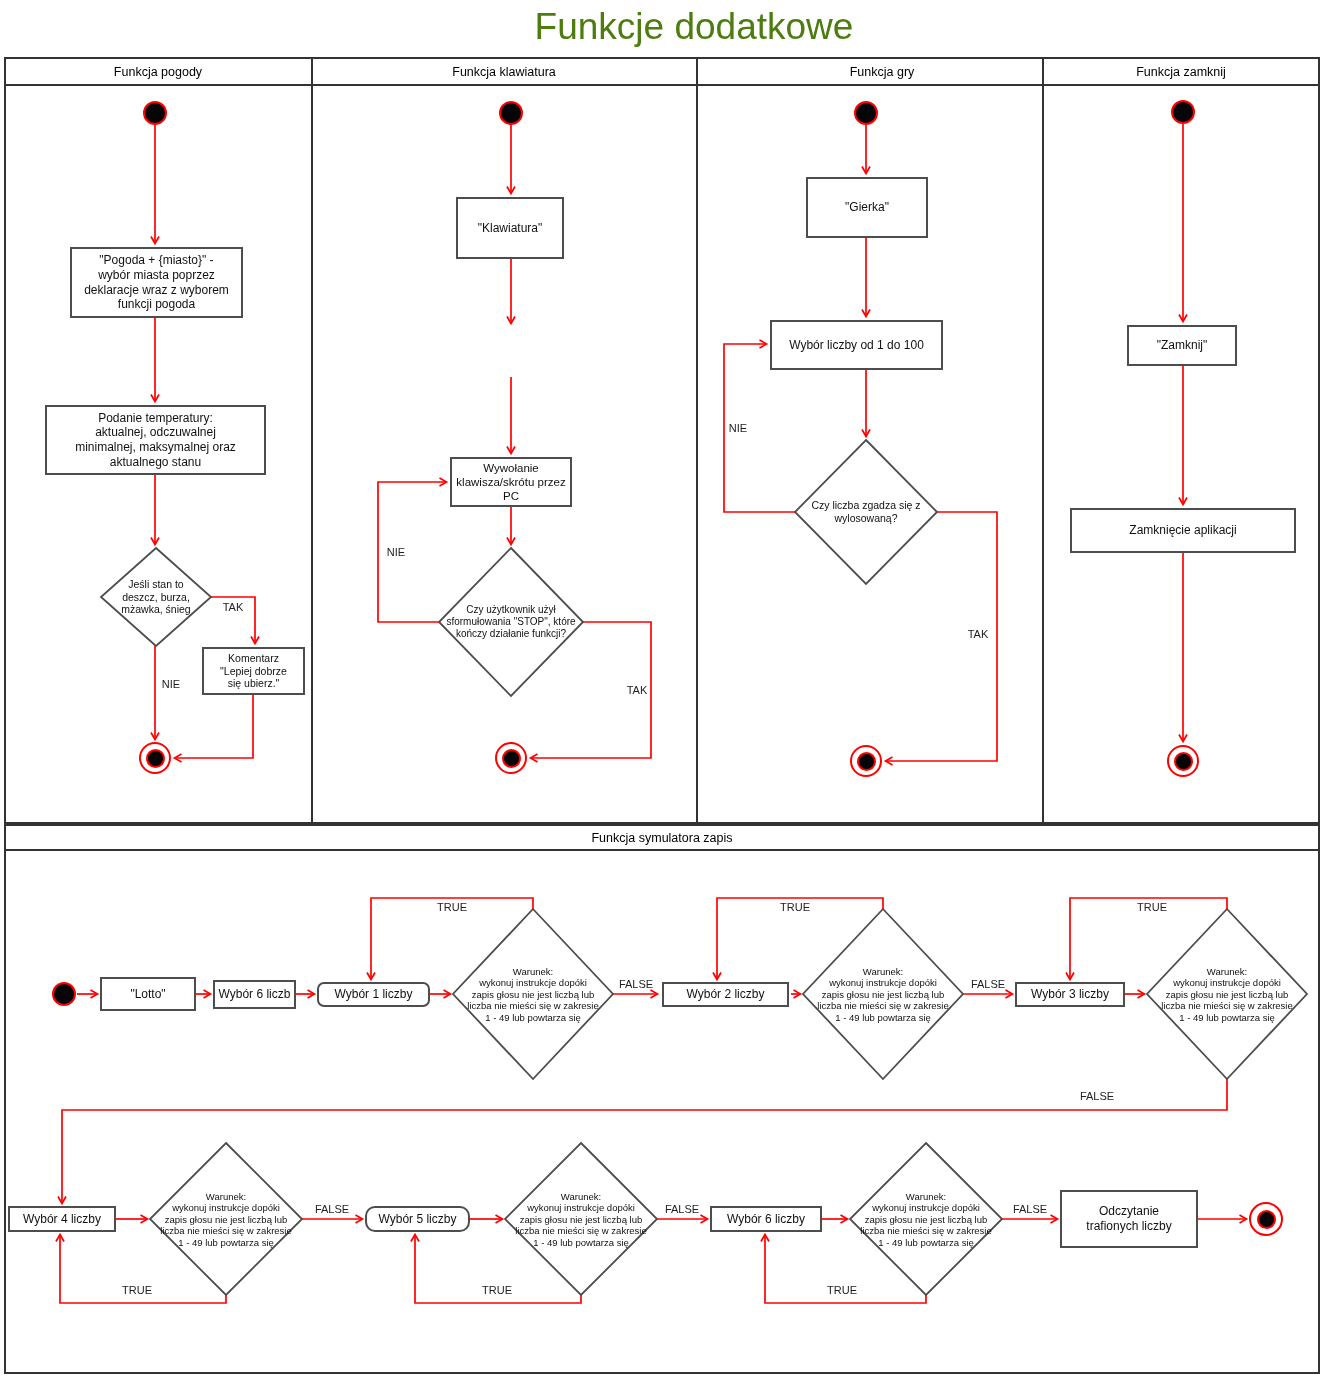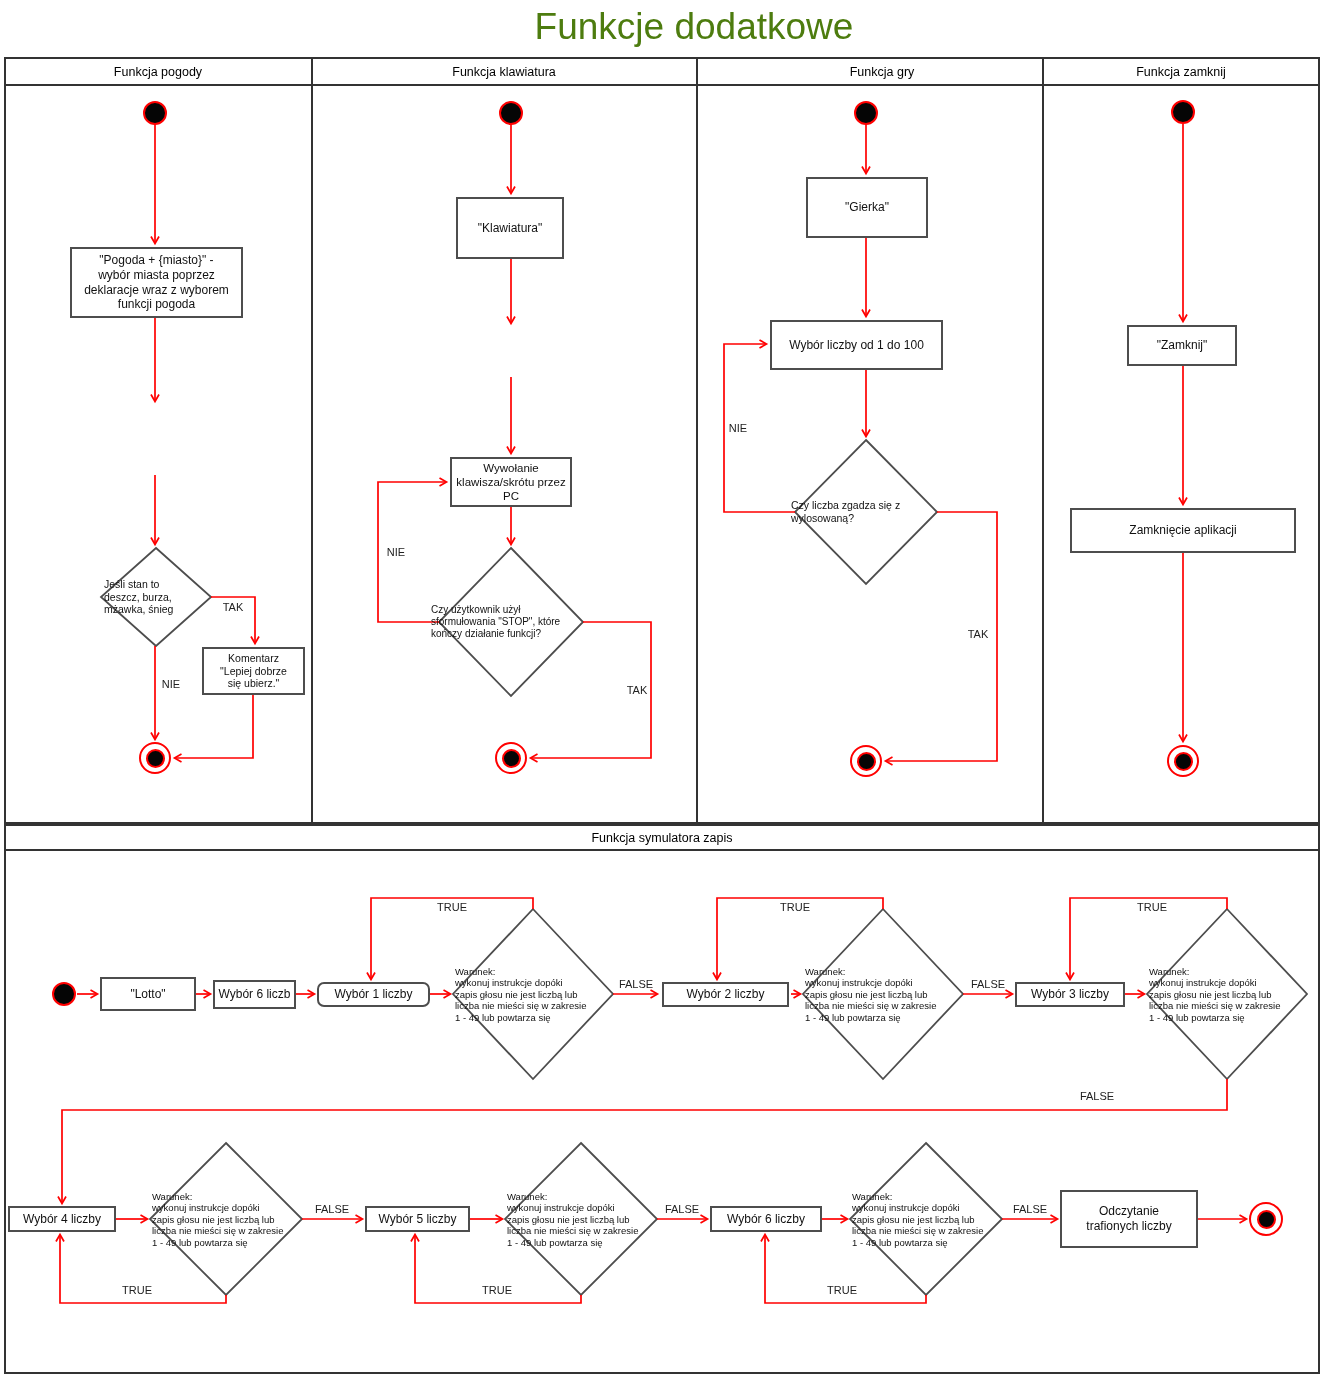--- a/index.html
+++ b/index.html
@@ -9,21 +9,21 @@
   .title{position:absolute;left:688px;top:6px;transform:translateX(-50%);
          font-size:37px;color:#4d7c0f;white-space:nowrap;z-index:3;margin-left:6px;}
   .panel{position:absolute;border:2px solid #333;box-sizing:border-box;z-index:0;background:transparent;}
   .vline{position:absolute;width:2px;background:#333;z-index:0;}
   .hline{position:absolute;height:2px;background:#333;z-index:0;}
   .lane-h{position:absolute;transform:translate(-50%,-50%);font-size:12.5px;color:#000;
           white-space:nowrap;z-index:3;}
   .box{position:absolute;box-sizing:border-box;background:#fff;border:2px solid #4d4d4d;
        display:flex;align-items:center;justify-content:center;text-align:center;
        white-space:pre-line;font-size:12px;line-height:1.22;color:#111;z-index:2;padding:1px 3px;}
-  .dtext{position:absolute;transform:translate(-50%,-50%);text-align:left;
+  .dtext{position:absolute;transform:translate(-50%,-50%);text-align:center;
          white-space:pre-line;color:#111;z-index:2;line-height:1.2;}
   .elabel{position:absolute;transform:translate(-50%,-50%);font-size:11px;color:#222;z-index:3;
           white-space:nowrap;}
   .start{position:absolute;width:20px;height:20px;border:2px solid #ff0000;background:#050505;
          border-radius:50%;z-index:2;}
   .endo{position:absolute;width:28px;height:28px;border:2px solid #ff0000;border-radius:50%;
         background:#fff;display:flex;align-items:center;justify-content:center;z-index:2;}
   .endo .endi{width:15px;height:15px;background:#050505;border:2px solid #ff0000;border-radius:50%;}
   .endo.big{width:30px;height:30px;}
 </style>
@@ -118,20 +118,24 @@
 
   <div class="panel" style="left:4px;top:824px;width:1316px;height:550px;"></div>
   <div class="hline" style="left:4px;top:849px;width:1316px;"></div>
   <div class="lane-h" style="left:662px;top:838px;">Funkcja symulatora zapis</div>
 
   <div class="start" style="left:143px;top:101px;"></div>
   <div class="box" style="left:70px;top:247px;width:173px;height:71px;">"Pogoda + {miasto}" -
 wybór miasta poprzez
 deklaracje wraz z wyborem
 funkcji pogoda</div>
+  <div class="box" style="left:45px;top:405px;width:221px;height:70px;">Podanie temperatury:
+aktualnej, odczuwalnej
+minimalnej, maksymalnej oraz
+aktualnego stanu</div>
   <div class="dtext" style="left:156px;top:597px;width:104px;font-size:10.5px;">Jeśli stan to
 deszcz, burza,
 mżawka, śnieg</div>
   <div class="box" style="left:202px;top:647px;width:103px;height:48px;font-size:10.5px;">Komentarz
 "Lepiej dobrze
 się ubierz."</div>
   <div class="endo" style="left:139px;top:742px;">
       <div class="endi"></div>
     </div>
   <div class="elabel" style="left:233px;top:607px;">TAK</div>
@@ -196,21 +200,21 @@
   <div class="elabel" style="left:988px;top:984px;">FALSE</div>
   <div class="elabel" style="left:1152px;top:907px;">TRUE</div>
   <div class="elabel" style="left:1097px;top:1096px;">FALSE</div>
 
   <div class="box" style="left:8px;top:1206px;width:108px;height:26px;">Wybór 4 liczby</div>
   <div class="dtext" style="left:226px;top:1219px;width:148px;font-size:9.5px;">Warunek:
 wykonuj instrukcje dopóki
 zapis głosu nie jest liczbą lub
 liczba nie mieści się w zakresie
 1 - 49 lub powtarza się</div>
-  <div class="box" style="left:365px;top:1206px;width:105px;height:26px;">Wybór 5 liczby</div>
+  <div class="box" style="left:365px;top:1206px;width:105px;height:26px;border-radius:10px;">Wybór 5 liczby</div>
   <div class="dtext" style="left:581px;top:1219px;width:148px;font-size:9.5px;">Warunek:
 wykonuj instrukcje dopóki
 zapis głosu nie jest liczbą lub
 liczba nie mieści się w zakresie
 1 - 49 lub powtarza się</div>
   <div class="box" style="left:710px;top:1206px;width:112px;height:26px;">Wybór 6 liczby</div>
   <div class="dtext" style="left:926px;top:1219px;width:148px;font-size:9.5px;">Warunek:
 wykonuj instrukcje dopóki
 zapis głosu nie jest liczbą lub
 liczba nie mieści się w zakresie

